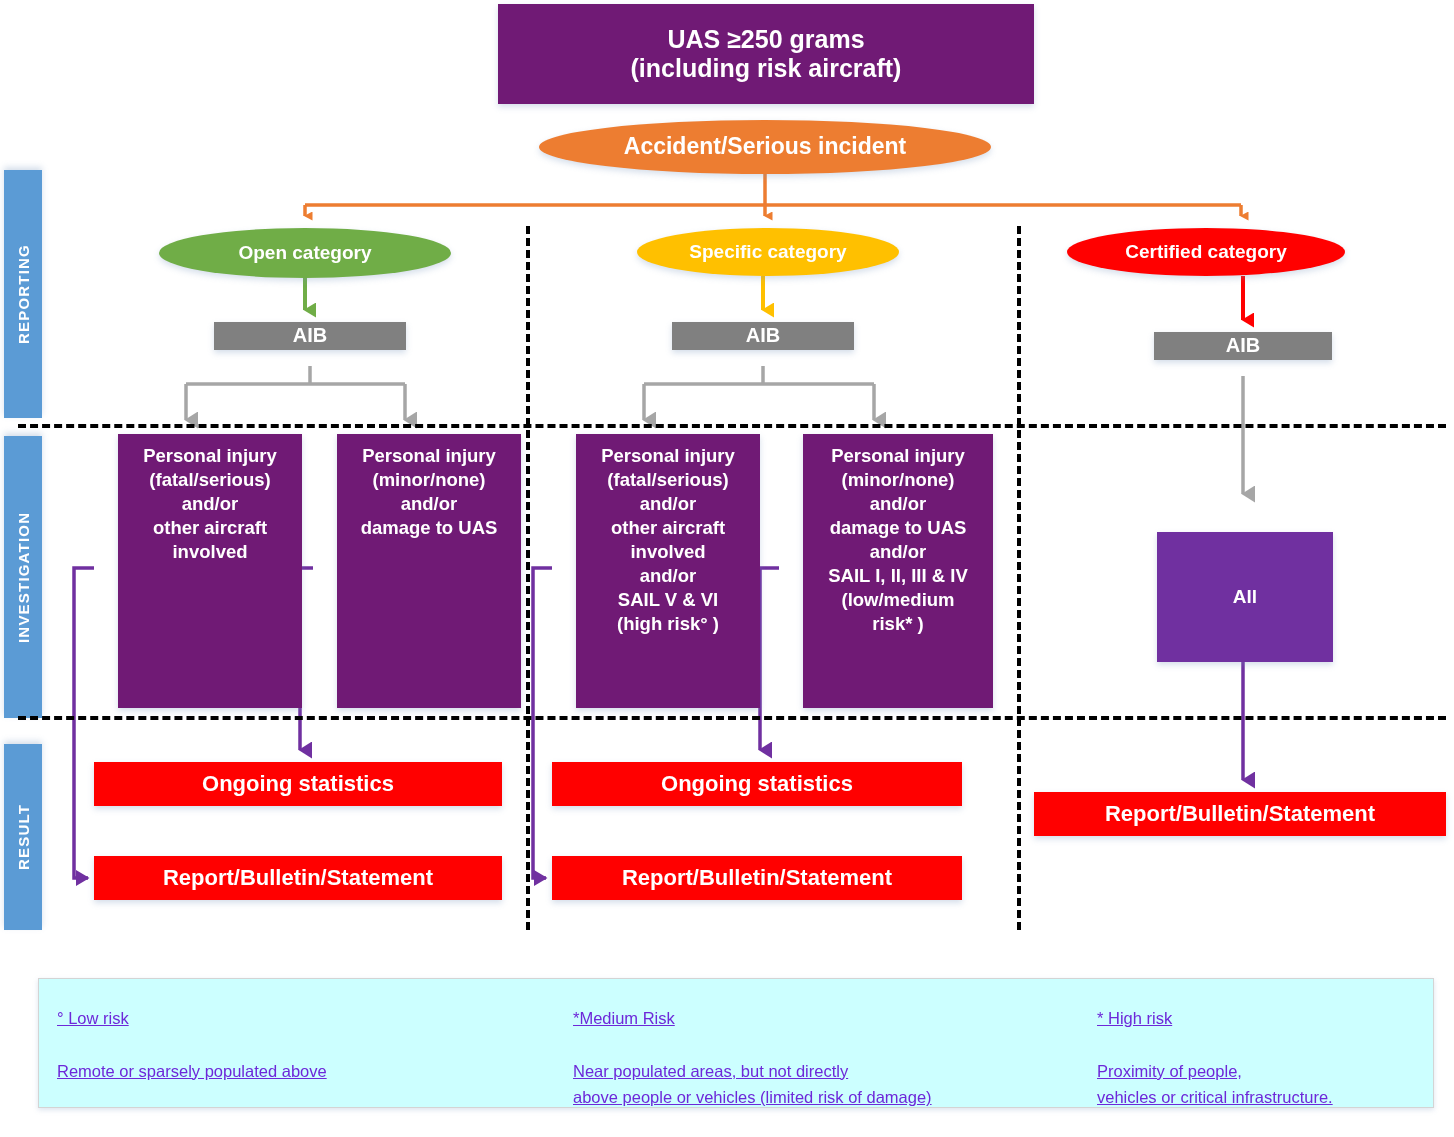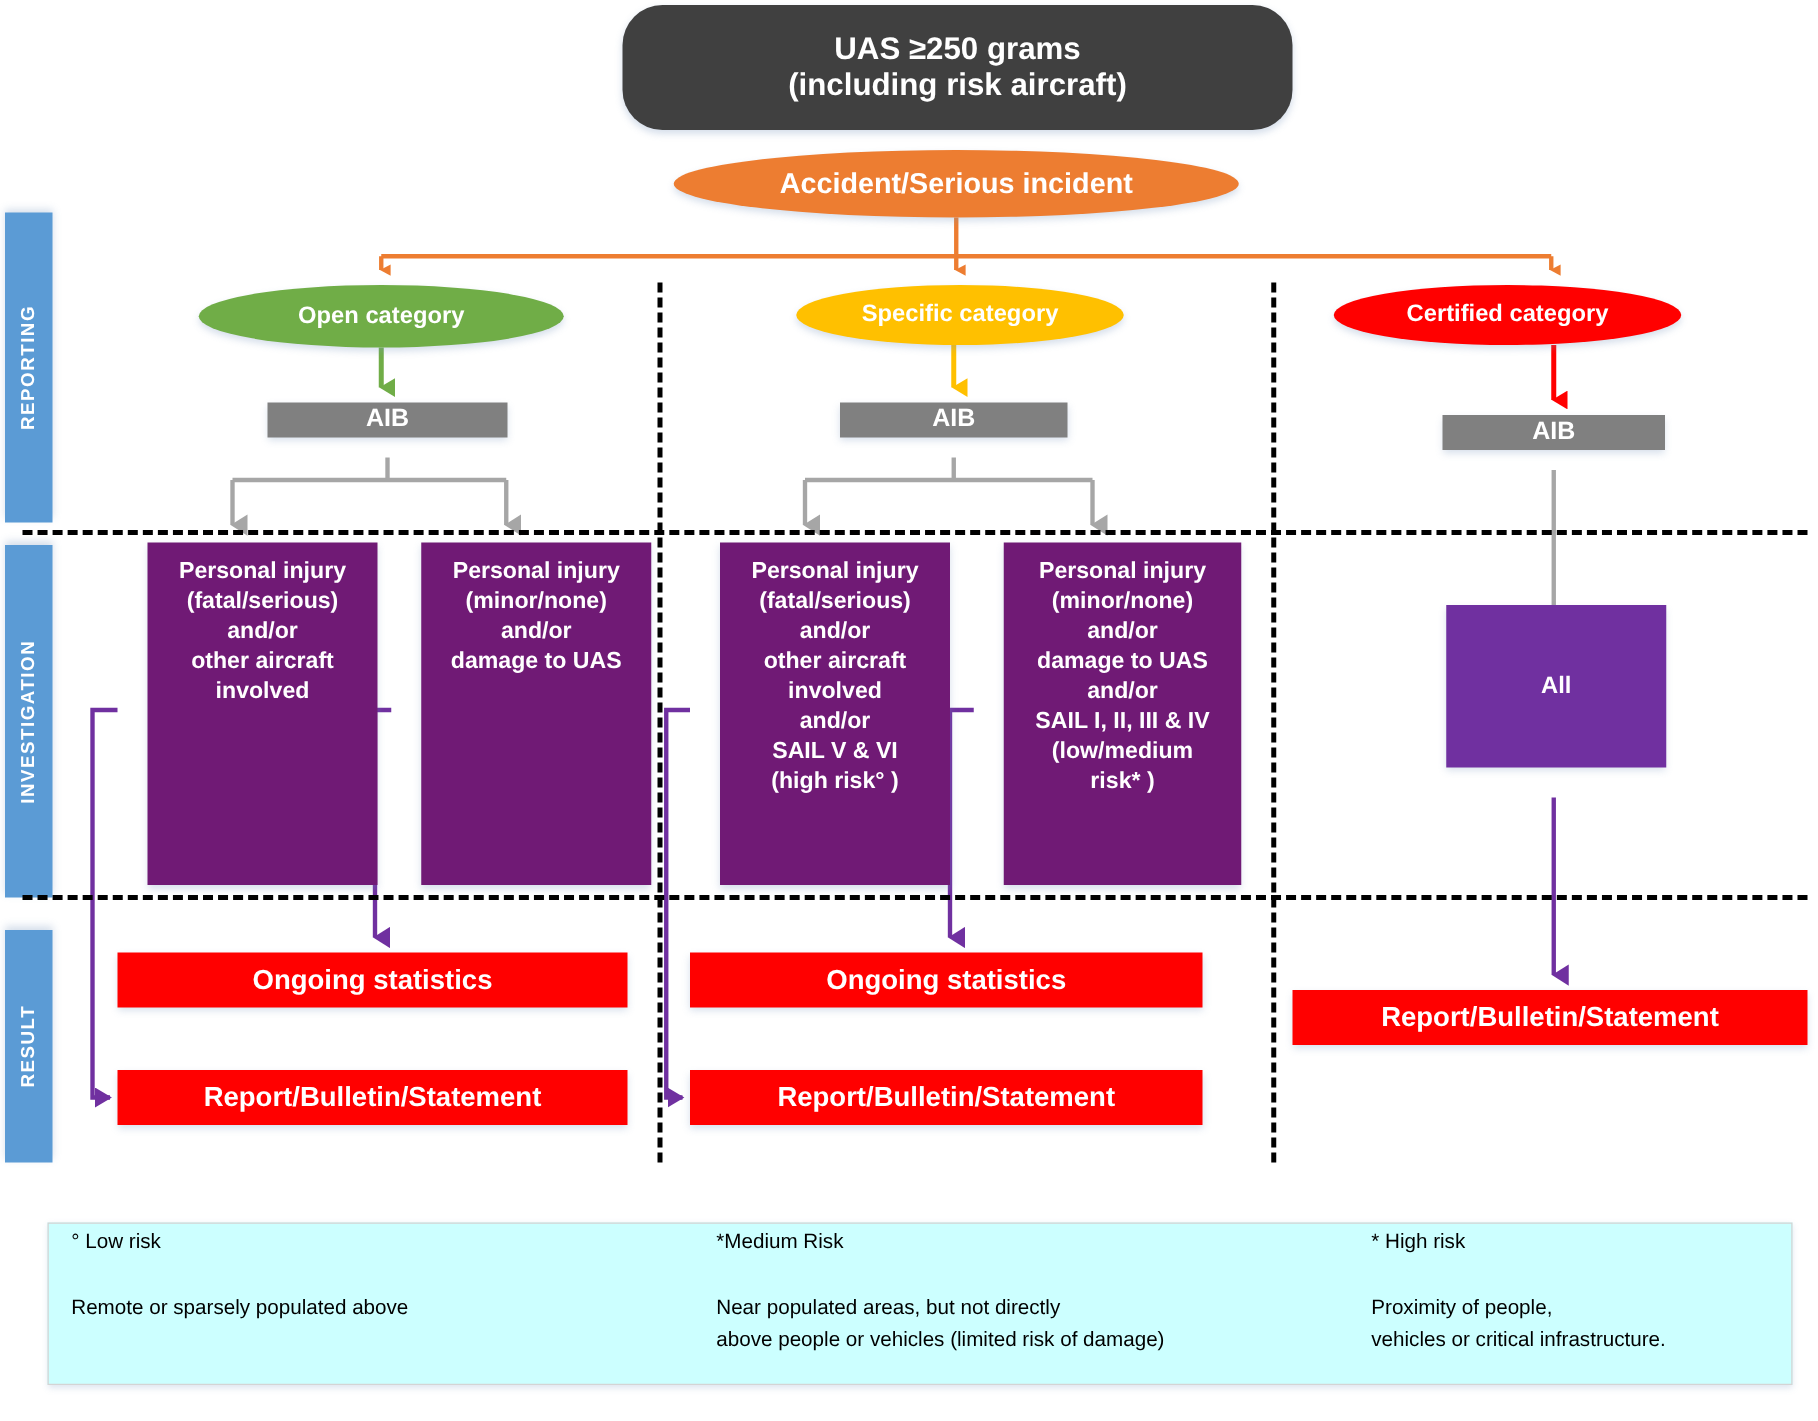--- a/index.html
+++ b/index.html
@@ -25,23 +25,22 @@
     text-align: center;
     color: #ffffff;
     font-weight: bold;
     line-height: 1.18;
     box-shadow: 0 3px 6px rgba(120,150,190,0.30);
   }
 
   
   .box-uas {
     left: 498px; top: 4px; width: 536px; height: 100px;
-    background: #404040;
+    background: #701a75;
     font-size: 25px;
-    border-radius: 32px;
   }
 
   
   .ellipse {
     border-radius: 50%;
   }
   .ell-accident {
     left: 539px; top: 120px; width: 452px; height: 54px;
     background: #ED7D31;
     font-size: 23px;
@@ -79,21 +78,21 @@
     line-height: 1.30;
     align-items: flex-start;
     padding-top: 10px;
     margin-left: 24px;
   }
   .pb1 { left: 94px;  top: 434px; width: 184px; height: 274px; }
   .pb2 { left: 313px; top: 434px; width: 184px; height: 274px; }
   .pb3 { left: 552px; top: 434px; width: 184px; height: 274px; }
   .pb4 { left: 779px; top: 434px; width: 190px; height: 274px; }
   .pb-all {
-    left: 1157px; top: 484px; width: 176px; height: 130px;
+    left: 1157px; top: 532px; width: 176px; height: 130px;
     background: #7030A0; font-size: 19px;
     align-items: center; padding-top: 0;
   }
 
   
   .box-red {
     background: #FF0000;
     font-size: 22px;
     height: 44px;
   }
@@ -141,24 +140,25 @@
   
   .legend {
     position: absolute;
     left: 38px; top: 978px; width: 1396px; height: 130px;
     background: #CCFFFF;
     border: 1px solid #d4d4d4;
     box-shadow: 0 2px 5px rgba(120,150,190,0.25);
   }
   .legend-col {
     position: absolute;
-    top: 1px;
-    color: #000000;
+    top: 26px;
+    color: #6d28d9;
     font-size: 16.5px;
     line-height: 1.62;
+    text-decoration: underline;
   }
   .legend-c1 { left: 18px;  width: 500px; }
   .legend-c2 { left: 534px; width: 520px; }
   .legend-c3 { left: 1058px; width: 330px; }
   .legend-title { margin-bottom: 26px; }
   .legend-line  { white-space: nowrap; }
 
   
   #wires {
     position: absolute; left: 0; top: 0;

